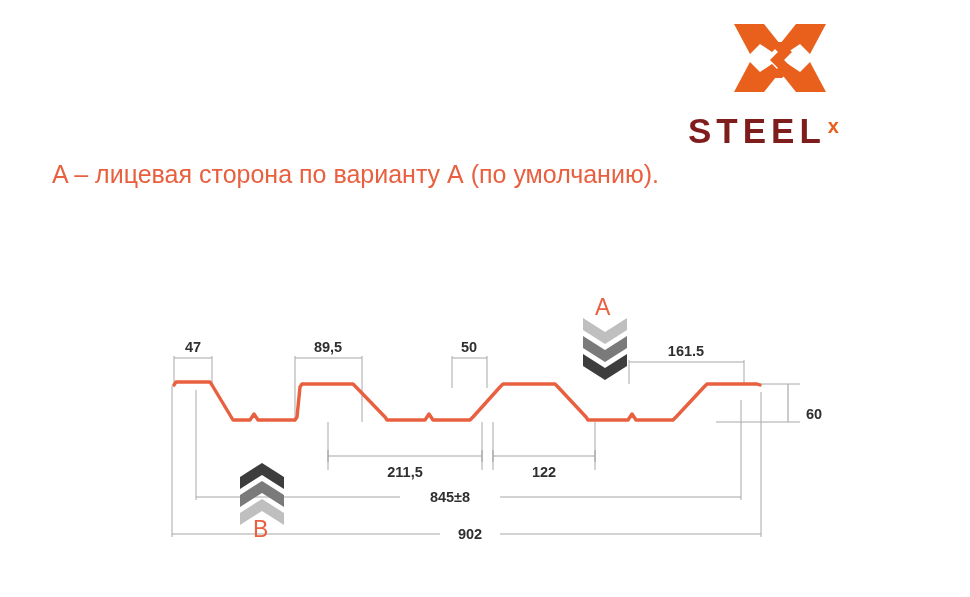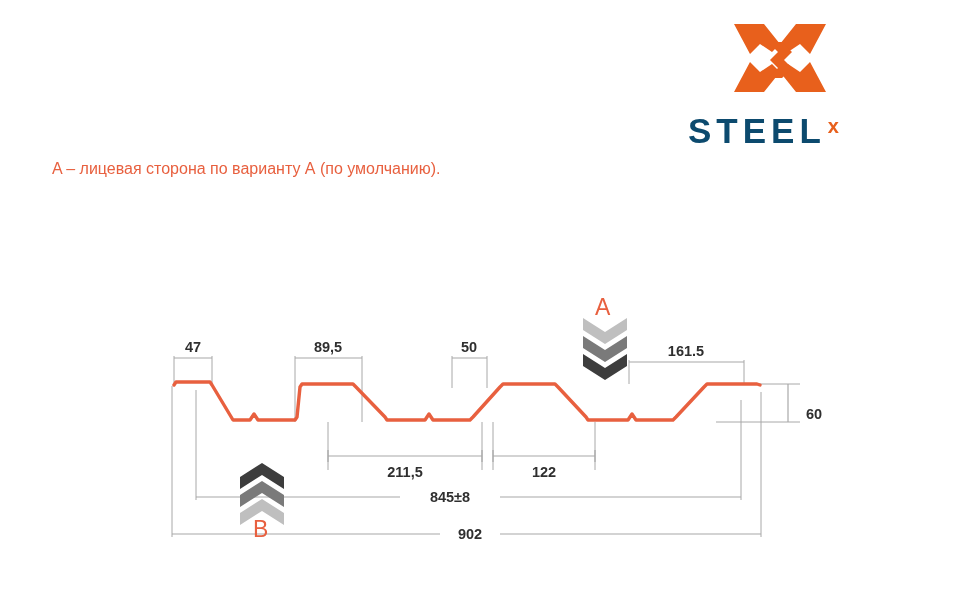--- a/index.html
+++ b/index.html
@@ -8,27 +8,27 @@
     font-family:"Liberation Sans",sans-serif;
     position:relative;overflow:hidden;
   }
   .stage{position:absolute;left:0;top:0;width:970px;height:597px;}
 
   
   .logo{position:absolute;left:688px;top:16px;width:185px;height:130px;}
   .logo-mark{position:absolute;left:44px;top:0px;width:96px;height:84px;}
   .logo-word{position:absolute;left:0px;top:98px;width:185px;height:34px;
     display:flex;align-items:flex-end;}
-  .logo-steel{font-size:35px;font-weight:700;letter-spacing:5px;color:#0c4a6e;
+  .logo-steel{font-size:35px;font-weight:700;letter-spacing:5px;color:#7f1d1d;
     line-height:1;font-family:"Liberation Sans",sans-serif;}
   .logo-x{font-size:20px;font-weight:700;color:#e8601c;line-height:1;
     position:relative;top:-12px;left:2px;}
 
   
-  .caption{position:absolute;color:#e8603f;font-size:16px;
+  .caption{position:absolute;color:#e8603f;font-size:25px;
     font-family:"Liberation Sans",sans-serif;white-space:nowrap;}
   .cap1{left:52px;top:160px;}
   .cap2{left:52px;top:216px;}
 
   
   .draw{position:absolute;left:0;top:0;width:970px;height:597px;}
 
   
   .mk-label{position:absolute;color:#e8603f;font-size:23px;
     font-family:"Liberation Sans",sans-serif;}

